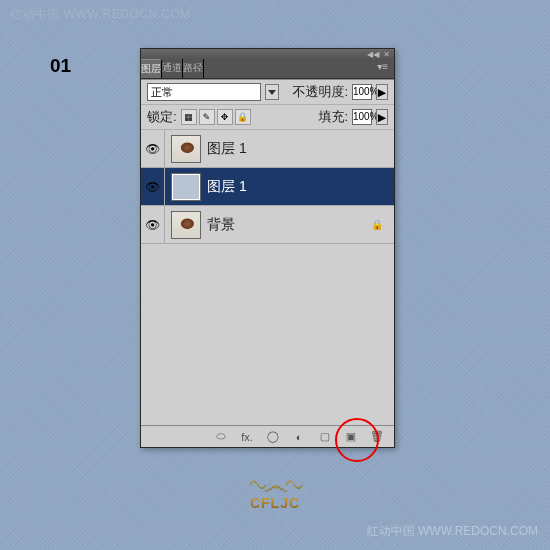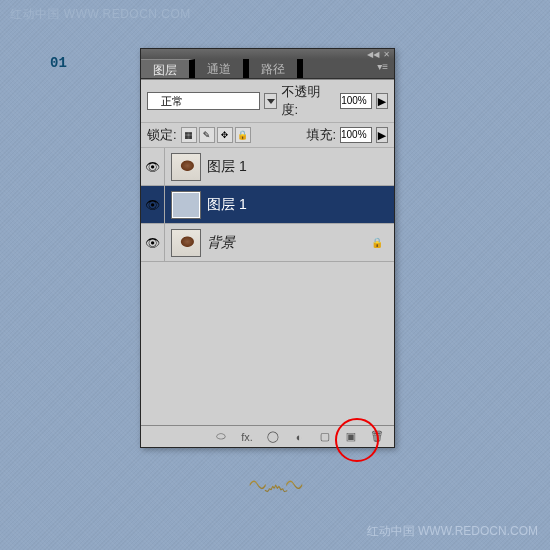--- a/index.html
+++ b/index.html
@@ -1,46 +1,46 @@
 <!DOCTYPE html>
 <html><head>
 <meta charset="utf-8">
 <style>
 *{margin:0;padding:0;box-sizing:border-box;font-family:"Microsoft YaHei",SimSun,sans-serif}
 body{width:550px;height:550px;background:#91a7c3;position:relative;overflow:hidden}
 body::before{content:"";position:absolute;inset:0;background-image:repeating-linear-gradient(45deg,rgba(255,255,255,.03) 0 1px,transparent 1px 3px),repeating-linear-gradient(-45deg,rgba(0,0,0,.03) 0 1px,transparent 1px 3px)}
 .wm-tl{position:absolute;top:6px;left:10px;color:#a0b4cc;font-size:12px;letter-spacing:.5px}
 .wm-br{position:absolute;bottom:10px;right:12px;color:#b8c8dd;font-size:12px}
-.step{position:absolute;top:55px;left:50px;color:#0c4a6e;font-size:14px;font-weight:bold;font-family:Liberation Mono, monospace}
+.step{position:absolute;top:55px;left:50px;color:#000000;font-size:19px;font-weight:bold;font-family:Liberation Sans, sans-serif}
 .panel{position:absolute;top:48px;left:140px;width:255px;height:400px;background:#535353;border:1px solid #272727;box-shadow:2px 2px 6px rgba(0,0,0,.3)}
 .panel-titlebar{height:10px;background:linear-gradient(#6a6a6a,#535353);display:flex;justify-content:flex-end;align-items:center;padding-right:4px;gap:4px}
 .tb-ico{color:#b8b8b8;font-size:8px}
 .tabs{display:flex;background:#535353;height:20px;border-bottom:1px solid #2f2f2f}
-.tab{padding:2px 12px;font-size:12px;color:#b8b8b8;cursor:pointer;border-right:6px solid #000000}
+.tab{padding:2px 0;font-size:10px;color:#b8b8b8;cursor:pointer;border-right:1px solid #000000}
 .tab.active{background:#6b6b6b;color:#e8e8e8;border-top:1px solid #888}
 .panel-body{background:#cfcfcf;height:calc(100% - 30px);display:flex;flex-direction:column;border-top:1px solid #888}
 .row{display:flex;align-items:center;padding:3px 6px;font-size:11px;border-bottom:1px solid #b0b0b0;gap:4px}
-.blend{width:114px;height:18px;background:#fff;border:1px solid #666;font-size:11px;padding:0 13px;display:flex;align-items:center;justify-content:space-between}
+.blend{width:114px;height:18px;background:#fff;border:1px solid #666;font-size:11px;padding:0 3px;display:flex;align-items:center;justify-content:space-between}
 .tri{width:0;height:0;border-left:4px solid transparent;border-right:4px solid transparent;border-top:5px solid #333}
 .mini-btn{width:14px;height:16px;border:1px solid #777;background:#d8d8d8;display:flex;align-items:center;justify-content:center;font-size:9px}
 .lbl{font-size:13px;color:#222}
-.pct{width:32px;height:16px;background:#fff;border:1px solid #666;font-size:10px;text-align:center;padding-right:18px;line-height:14px}
+.pct{width:20px;height:16px;background:#fff;border:1px solid #666;font-size:10px;text-align:center;padding-right:18px;line-height:14px}
 .arrow{width:12px;height:16px;border:1px solid #777;background:#d8d8d8;display:flex;align-items:center;justify-content:center}
 .lock-icons{display:flex;gap:2px}
 .lock-ico{width:16px;height:16px;border:1px solid #999;background:#dedede;font-size:9px;display:flex;align-items:center;justify-content:center}
 .layers{flex:1;background:#cfcfcf;overflow:hidden}
 .layer{display:flex;align-items:center;height:38px;border-bottom:1px solid #a8a8a8}
 .layer.sel{background:#1c3868}
 .layer.sel .lname{color:#fff}
 .eye{width:24px;display:flex;justify-content:center;border-right:1px solid #a8a8a8;height:100%;align-items:center;font-size:12px}
 .thumb{width:30px;height:28px;margin:0 6px;background:#f0f0f0;border:1px solid #666;box-shadow:inset 0 0 0 1px #fff;position:relative;overflow:hidden}
 .thumb.t1::after,.thumb.t3::after{content:"";position:absolute;inset:0;background:radial-gradient(ellipse 10px 8px at 55% 45%,#8b5a3c 0%,#6b3a1c 60%,transparent 70%),linear-gradient(#e8e4dc,#d8d4cc)}
 .thumb.t2{background:#b8c4d4}
 .lname{font-size:14px;color:#222}
-.lname.italic{font-style:italic}
+.lname.italic{}
 .lock-small{margin-left:auto;margin-right:10px;font-size:10px;color:#555}
 .layers-empty{flex:1;background:#cfcfcf}
 .footer{height:22px;background:#cfcfcf;border-top:1px solid #888;display:flex;align-items:center;justify-content:flex-end;gap:8px;padding:0 8px}
 .ft-ico{width:18px;height:16px;display:flex;align-items:center;justify-content:center;font-size:11px;color:#555;cursor:pointer}
 .circle{position:absolute;top:418px;left:335px;width:44px;height:44px;border:2px solid #e00;border-radius:50%;pointer-events:none}
 .logo{position:absolute;top:470px;left:210px;width:130px;text-align:center}
 .logo-orn{font-size:26px;background:linear-gradient(#c9a840,#7a6020);-webkit-background-clip:text;background-clip:text;color:transparent;letter-spacing:-2px}
 .logo-txt{font-size:14px;font-weight:bold;background:linear-gradient(#d4a840,#8a5818);-webkit-background-clip:text;background-clip:text;color:transparent;letter-spacing:1px;margin-top:-6px}
 </style>
 </head>
@@ -113,13 +113,14 @@
       <div class="ft-ico">▣</div>
       <div class="ft-ico">🗑</div>
     </div>
   </div>
 </div>
 
 <div class="circle"></div>
 
 <div class="logo">
   <div class="logo-orn">∿෴∿</div>
+  <div class="logo-txt">CFLJC</div>
 </div>
 
 </body></html>

